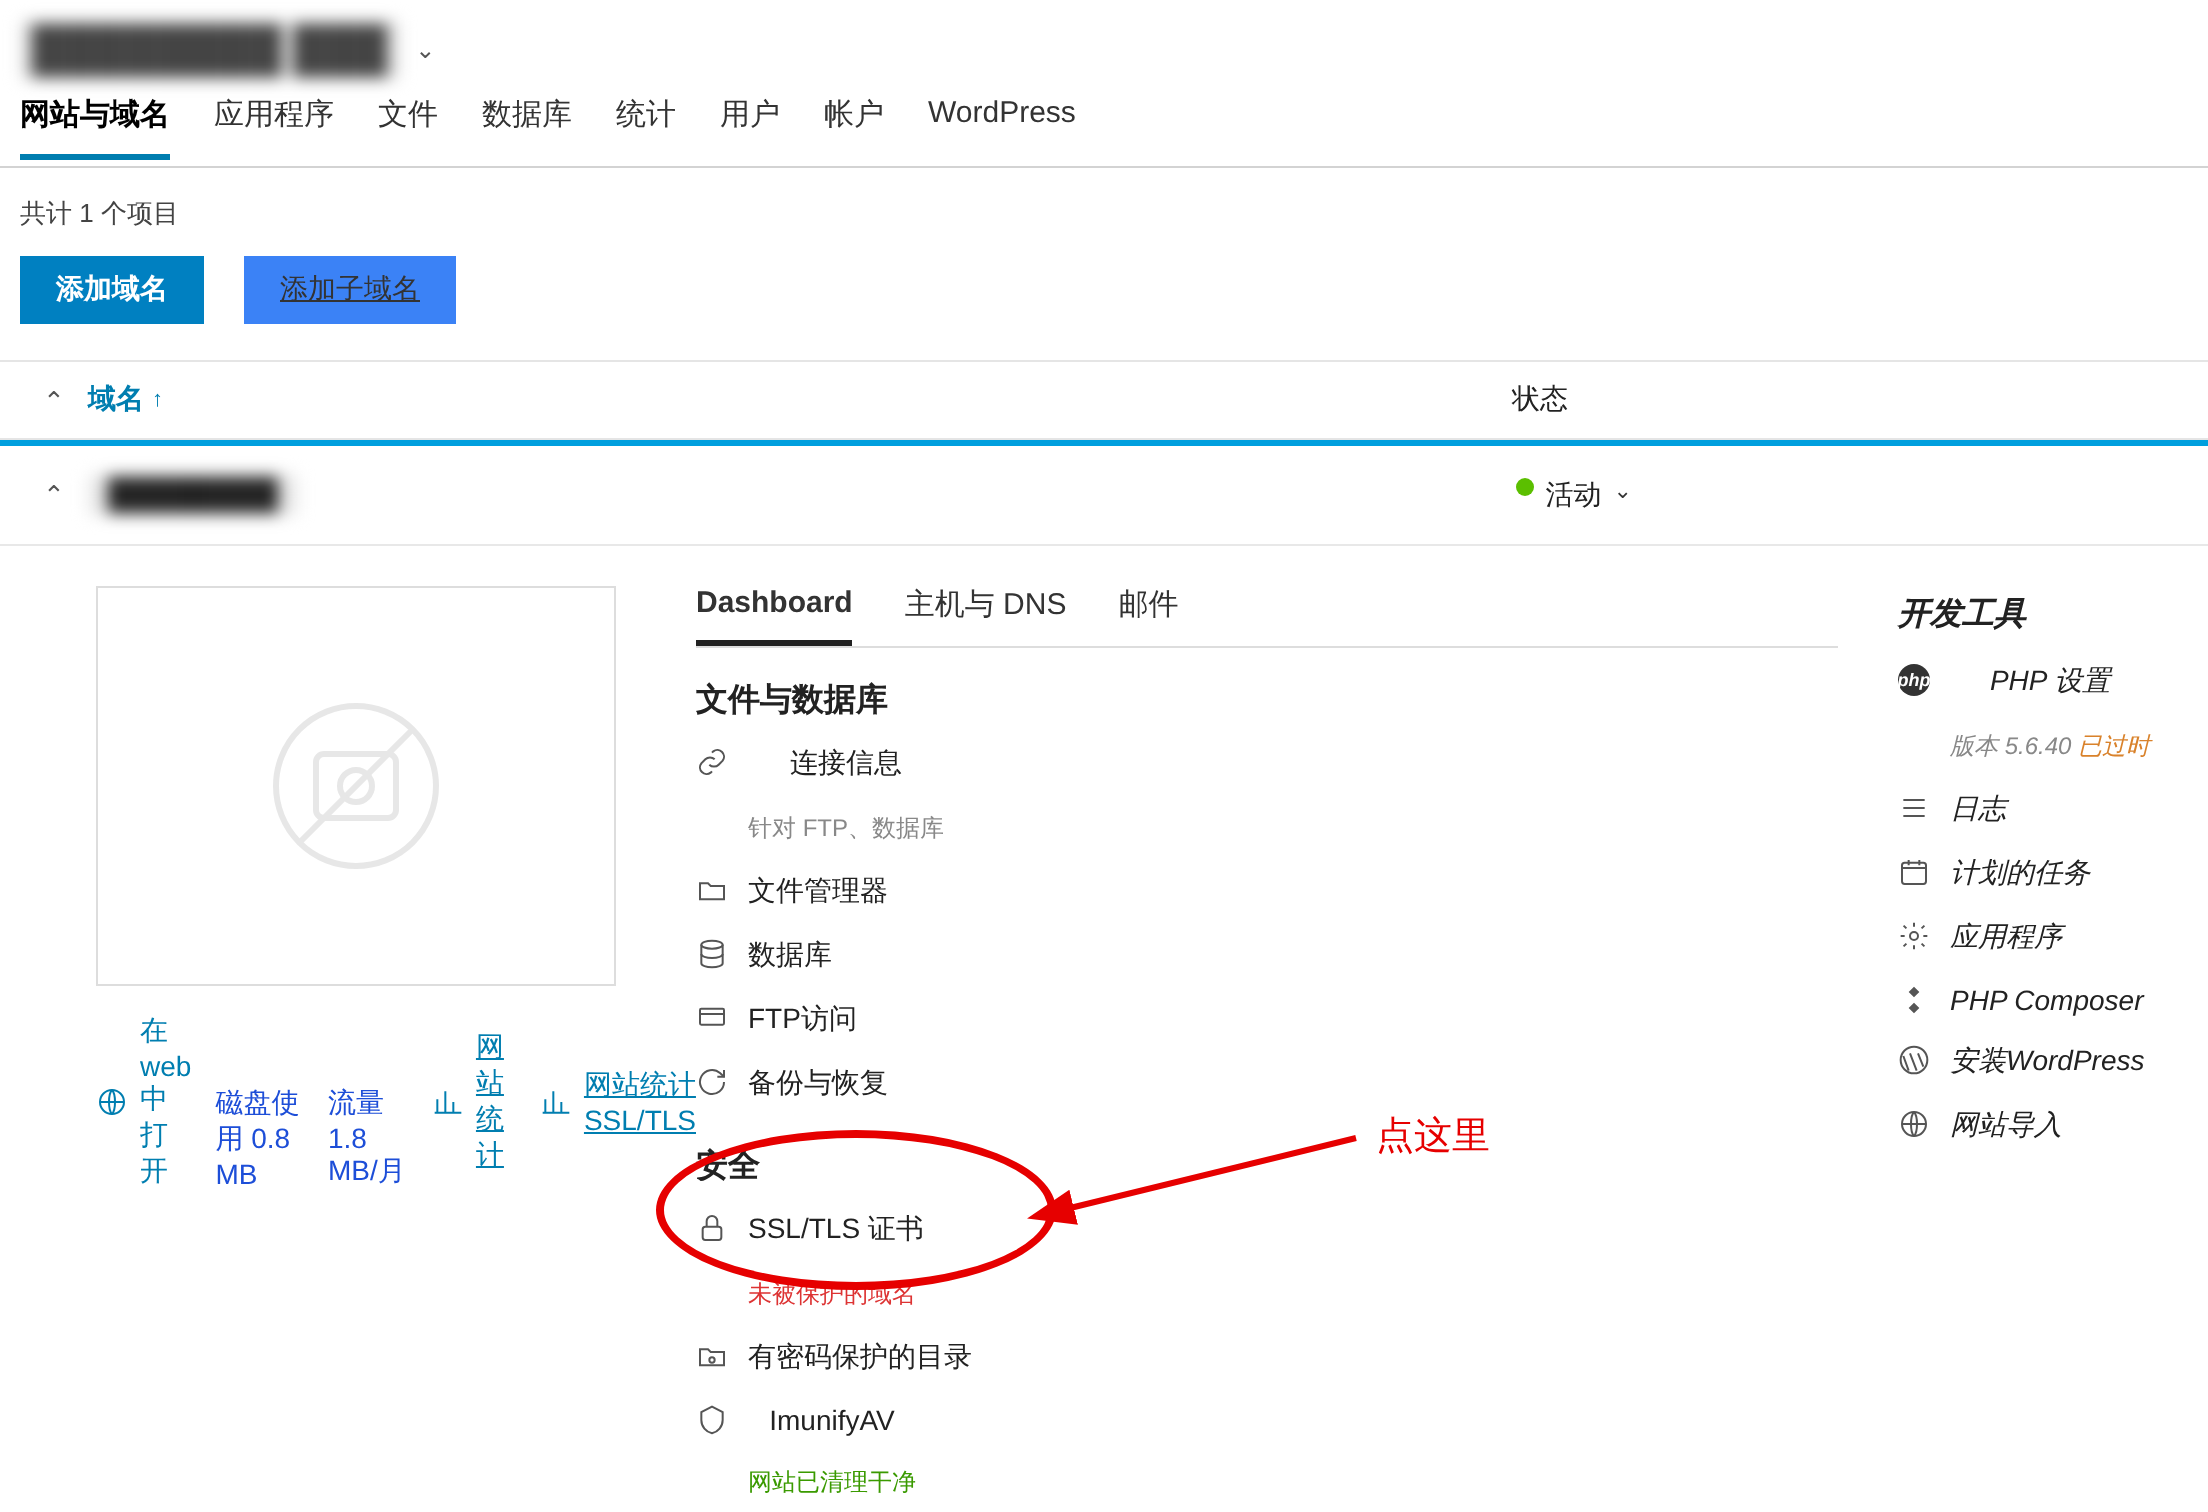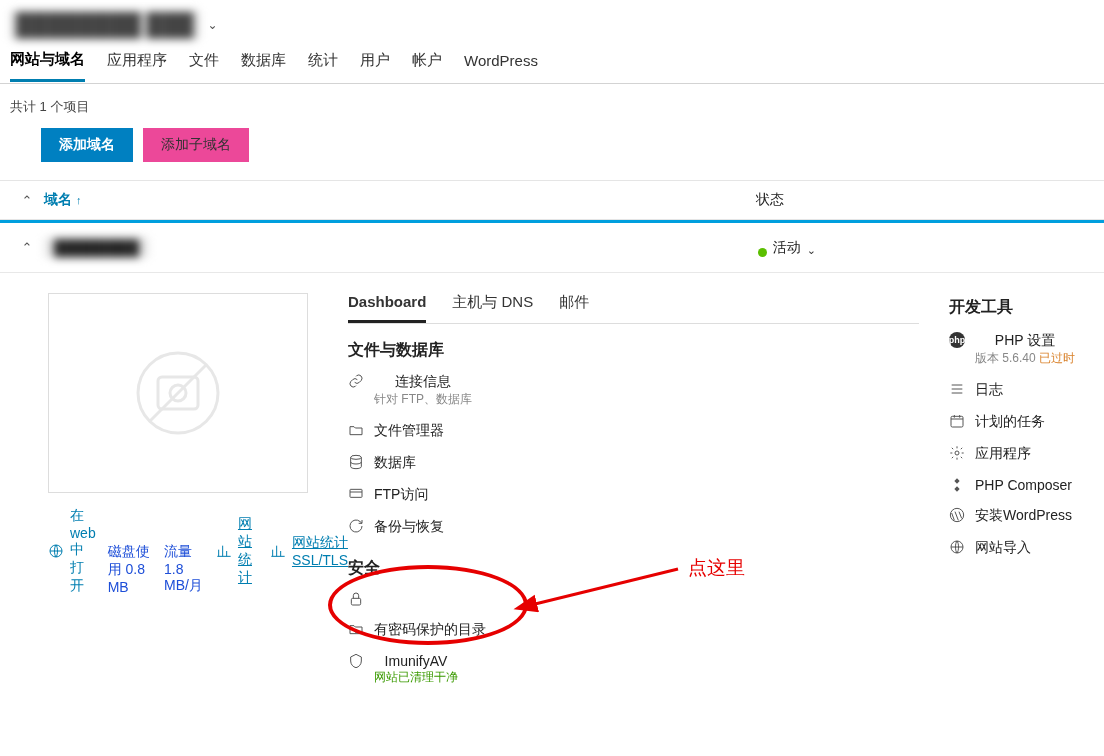--- a/index.html
+++ b/index.html
@@ -33,21 +33,21 @@
     color: #555;
     font-size: 12px;
   }
   
   .top-tabs {
     display: flex;
     border-bottom: 1px solid #d3d3d3;
     padding: 0 10px;
     gap: 22px;
     height: 36px;
-    align-items: center;
+    align-items: flex-start;
   }
   .top-tabs .tab {
     padding-bottom: 10px;
     color: #333;
     cursor: pointer;
     font-size: 15px;
   }
   .top-tabs .tab.active {
     font-weight: 600;
     color: #000;
@@ -55,41 +55,41 @@
   }
   
   .summary-row {
     padding: 14px 10px 12px 10px;
     color: #444;
     font-size: 13px;
   }
   .action-row {
     padding: 0 10px 18px 10px;
     display: flex;
-    gap: 10px;
-    margin-left: 31px;
+    gap: 20px;
   }
   .btn {
     display: inline-flex;
     align-items: center;
     justify-content: center;
     height: 34px;
     padding: 0 18px;
     font-size: 14px;
     cursor: pointer;
     border: none;
   }
   .btn-primary {
     background: #0080c1;
     color: #fff;
     font-weight: 600;
   }
   .btn-secondary {
-    background: #ec4899;
+    background: #3b82f6;
     color: #333;
+    text-decoration: underline;
   }
   
   .list-header {
     display: flex;
     align-items: center;
     padding: 10px 10px;
     border-top: 1px solid #e5e5e5;
     border-bottom: 1px solid #e5e5e5;
     color: #222;
   }
@@ -137,21 +137,21 @@
   .item-head .domain-name {
     font-size: 15px;
     color: #222;
     background: #e9e9e9;
     border-radius: 3px;
     padding: 2px 10px;
   }
   .item-head .status-wrap {
     margin-left: auto;
     display: flex;
-    align-items: flex-end;
+    align-items: flex-start;
     gap: 6px;
     padding-right: 278px;
     color: #222;
     cursor: pointer;
   }
   .status-dot {
     width: 9px; height: 9px;
     border-radius: 50%;
     background: #5bbf00;
     display: inline-block;
@@ -222,27 +222,28 @@
     margin: 4px 0 12px 0;
   }
   .tool-list { display: flex; flex-direction: column; gap: 14px; }
   .tool-item {
     display: flex;
     align-items: flex-start;
     gap: 10px;
     cursor: pointer;
   }
   .tool-item .tlabel { color: #222; font-size: 14px; text-align: center; }
-  .tool-item .tsub { color: #888; font-size: 12px; margin-top: 0; }
+  .tool-item .tsub { color: #888; font-size: 12px; margin-top: 15px; }
   .tool-item .tsub.red { color: #d33; }
   .tool-item .tsub.green { color: #3a9a00; text-align: right; }
 
   .right-col {
     width: 145px;
     flex-shrink: 0;
+    font-style: italic;
   }
   .right-col .section-title { margin-bottom: 14px; }
 
   
   .anno-layer {
     position: absolute;
     inset: 0;
     pointer-events: none;
   }
   .callout-oval {
@@ -423,20 +424,24 @@
 
       <div class="section-title" style="margin-top:22px">安全</div>
       <div class="tool-list">
         <div class="tool-item">
           <span class="icon">
               <svg viewBox="0 0 24 24">
                 <rect x="5" y="11" width="14" height="10" rx="2"></rect>
                 <path d="M8 11V7a4 4 0 1 1 8 0v4"></path>
               </svg>
             </span>
+          <div>
+            <div class="tlabel">SSL/TLS 证书</div>
+            <div class="tsub red">未被保护的域名</div>
+          </div>
         </div>
         <div class="tool-item">
           <span class="icon">
               <svg viewBox="0 0 24 24">
                 <path d="M3 7h6l2 2h10v10H3z"></path>
                 <circle cx="12" cy="15" r="2"></circle>
               </svg>
             </span>
           <div class="tlabel">有密码保护的目录</div>
         </div>

